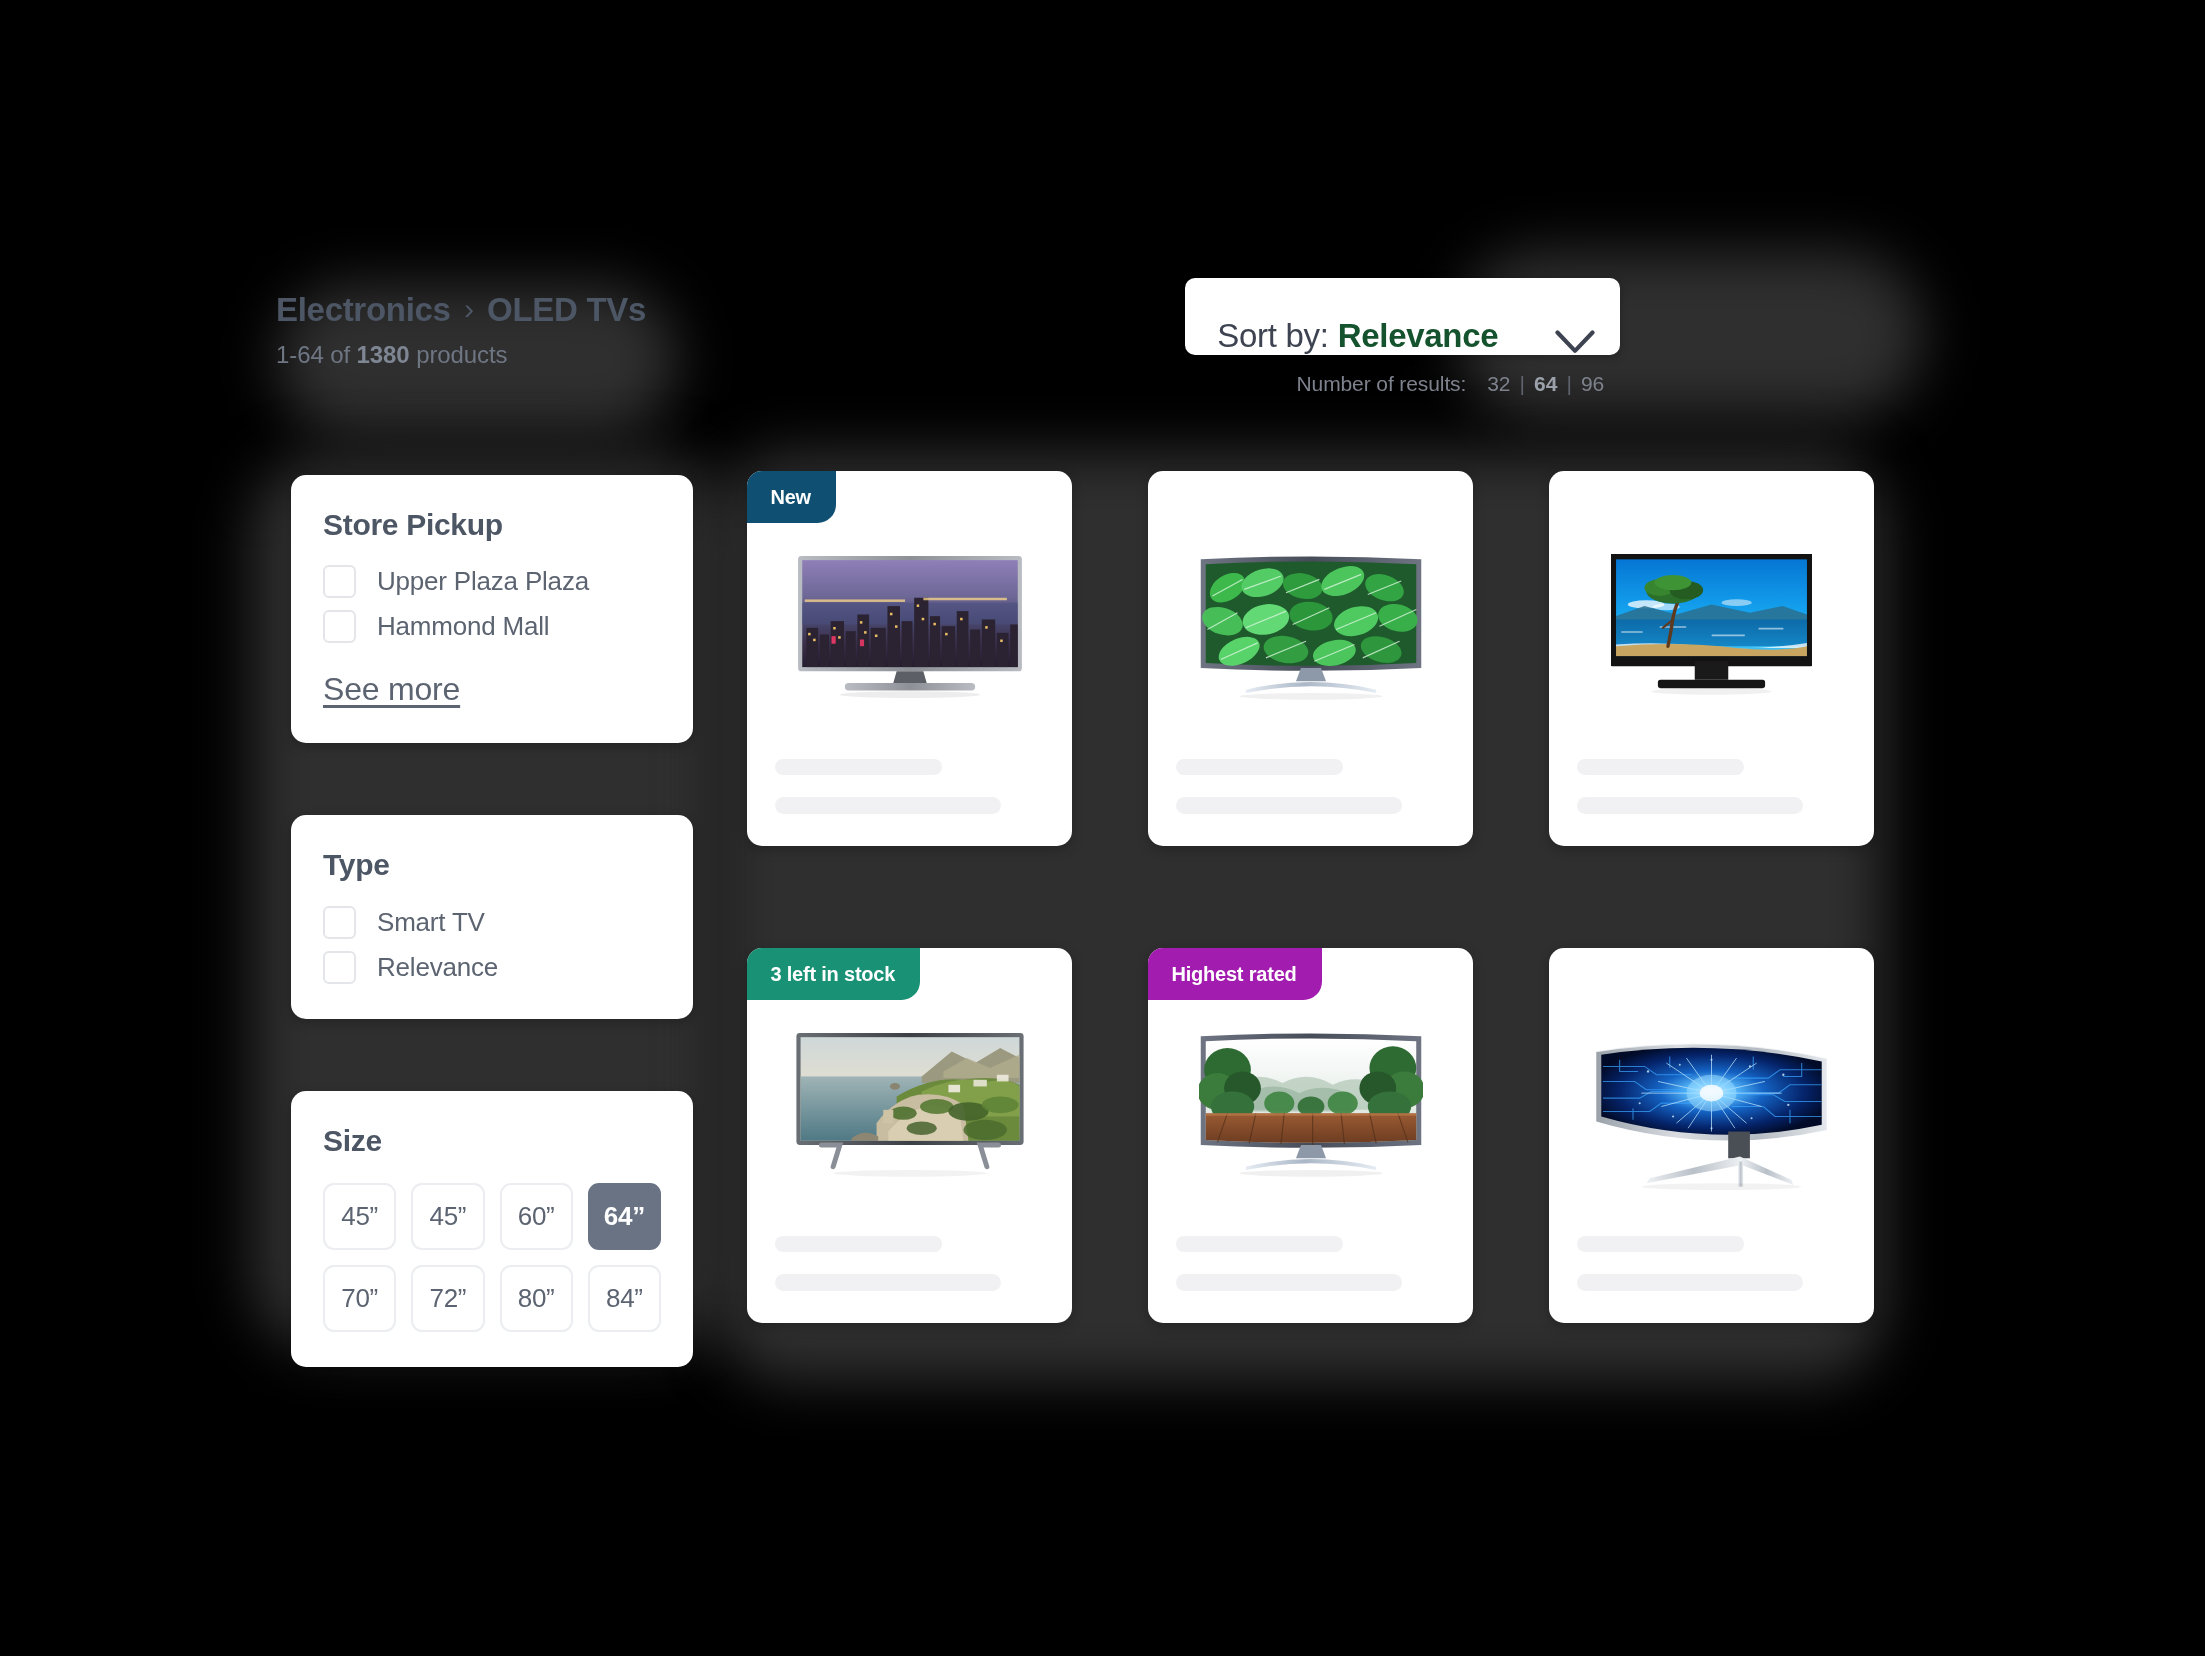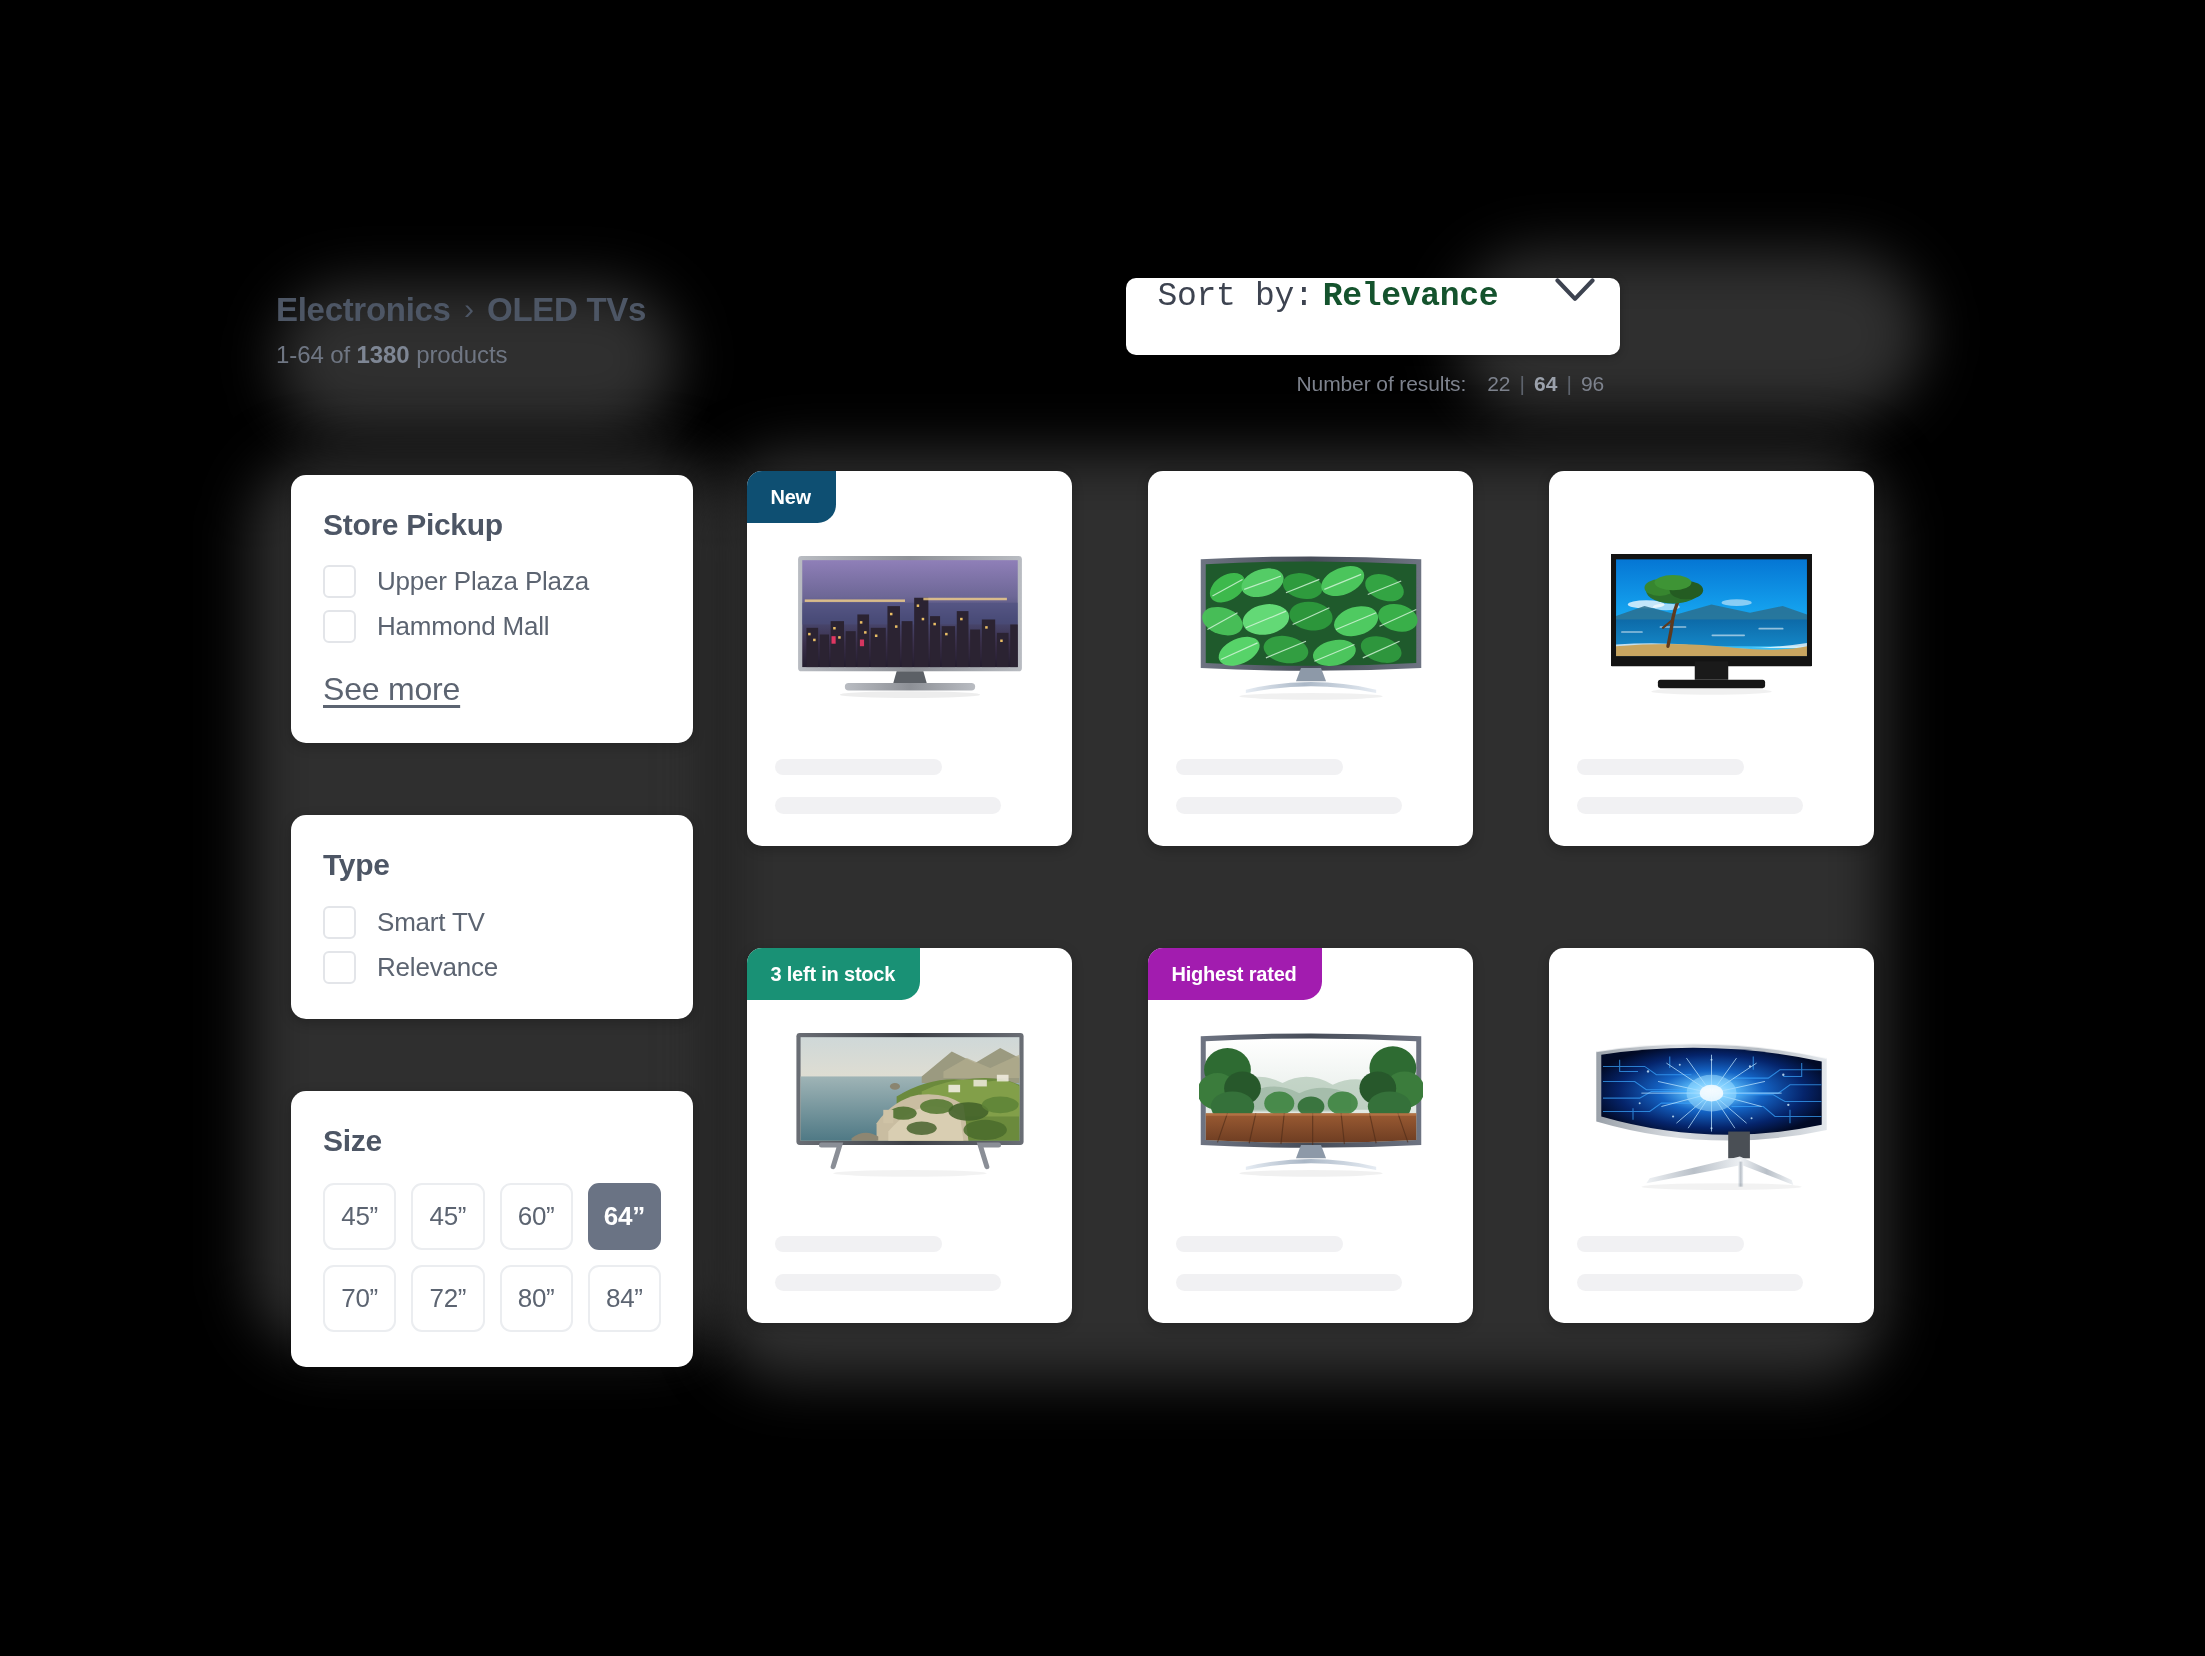--- a/index.html
+++ b/index.html
@@ -71,27 +71,26 @@
     position: absolute;
     right: 164px;
     top: 278px;
     z-index: 6;
     display: flex;
     flex-direction: column;
     align-items: flex-end;
   }
   .sort-select {
     display: flex;
-    align-items: flex-start;
+    align-items: flex-end;
     background: #ffffff;
     border-radius: 10px;
     height: 77px;
     box-shadow: 0 1.7px 8.4px rgba(0,0,0,.25);
     overflow: hidden;
-    font-family: Liberation Mono, monospace;
   }
   .sort-label-wrap {
     display: flex;
     align-items: center;
     padding: 0 30px 0 32px;
     font-size: 33px;
     color: #3d4350;
     letter-spacing: -0.3px;
     white-space: nowrap;
   }
@@ -286,21 +285,21 @@
       </div>
       <div class="sort-divider"></div>
       <div class="sort-chevron">
         <svg width="40" height="25" viewBox="0 0 48 30" fill="none">
           <path d="M3 3 L24 25 L45 3" stroke="#3d4350" stroke-width="5" stroke-linecap="round" stroke-linejoin="round"></path>
         </svg>
       </div>
     </div>
     <div class="num-results">
       <span class="nr-label">Number of results:</span>
-      <span class="nr-opt">22</span>
+      <span class="nr-opt">32</span>
       <span class="nr-pipe">|</span>
       <span class="nr-opt active">64</span>
       <span class="nr-pipe">|</span>
       <span class="nr-opt">96</span>
     </div>
   </div>
 
   <div class="filters">
 
     <div class="filter-card">

